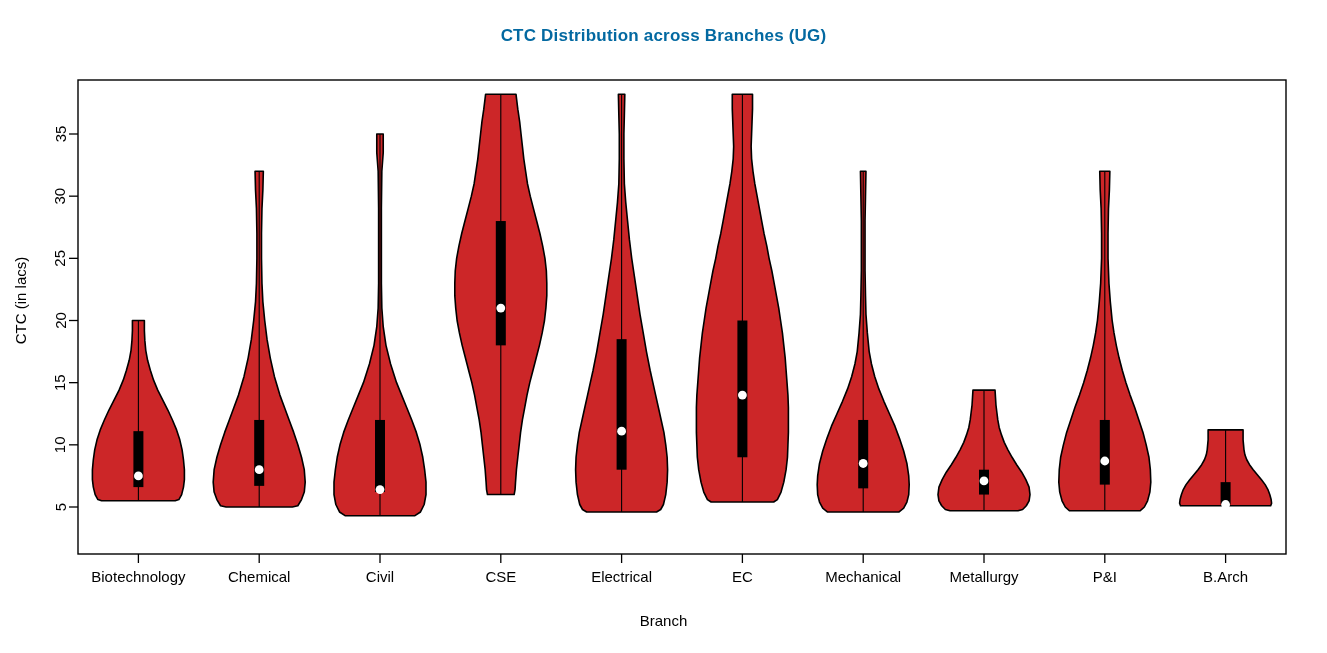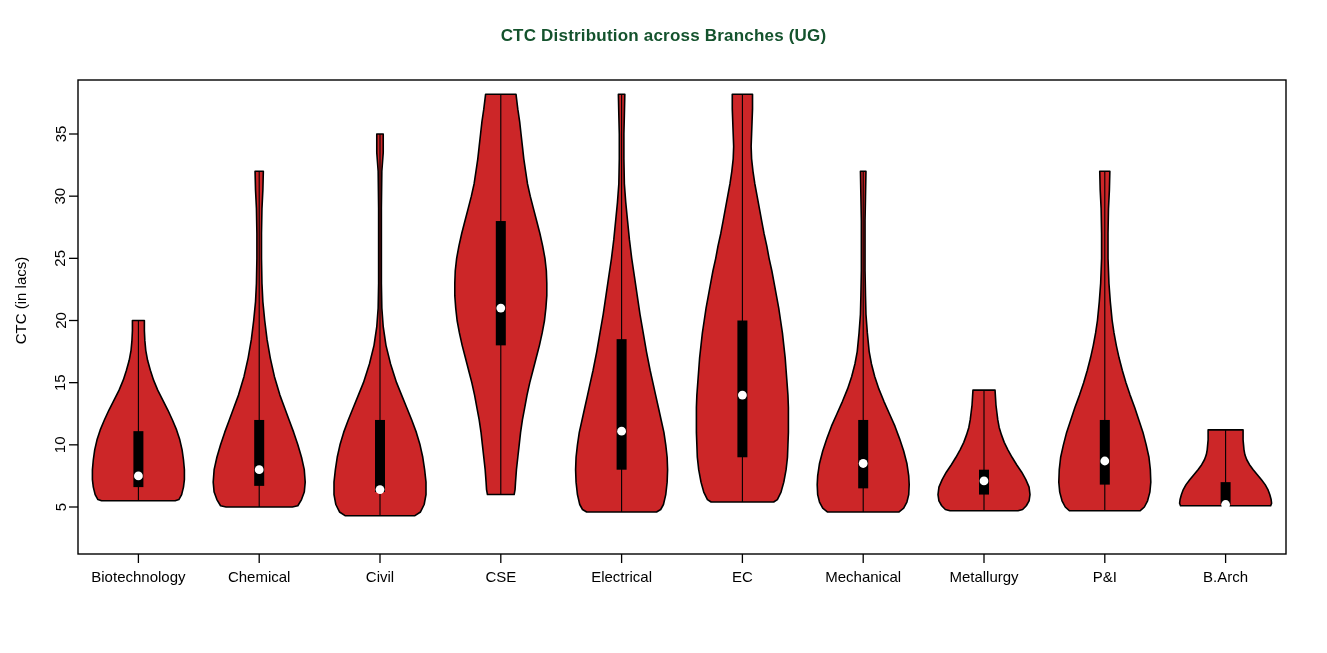--- a/index.html
+++ b/index.html
@@ -21,21 +21,21 @@
     height: 653px;
   }
   .chart-title {
     position: absolute;
     left: 0;
     top: 26px;
     width: 1327px;
     text-align: center;
     font-size: 17px;
     font-weight: bold;
-    color: #14532d;
+    color: #0369a1;
     letter-spacing: 0.2px;
   }
   .axis-label-x {
     position: absolute;
     left: 0;
     top: 612px;
     width: 1327px;
     text-align: center;
     font-size: 15px;
     color: #000000;
@@ -69,20 +69,21 @@
     fill: #000000;
   }
 </style>
 </head>
 <body>
 
 <div id="plot-root">
 
   <div class="chart-title">CTC Distribution across Branches (UG)</div>
 
+  <div class="axis-label-x">Branch</div>
 
   <div class="axis-label-y">CTC (in lacs)</div>
 
   <svg class="plot-svg" viewBox="0 0 1327 653">
     <g id="axes-layer">
         <rect x="78" y="80" width="1208" height="474" fill="none" stroke="#000000" stroke-width="1.4"></rect>
         <line x1="69" y1="507" x2="78" y2="507" stroke="#000000" stroke-width="1.3"></line>
         <text x="60" y="507" text-anchor="middle" dominant-baseline="central" transform="rotate(-90 60 507)" class="tick-text">5</text>
         <line x1="69" y1="444.8333333333333" x2="78" y2="444.8333333333333" stroke="#000000" stroke-width="1.3"></line>
         <text x="60" y="444.8333333333333" text-anchor="middle" dominant-baseline="central" transform="rotate(-90 60 444.8333333333333)" class="tick-text">10</text>

